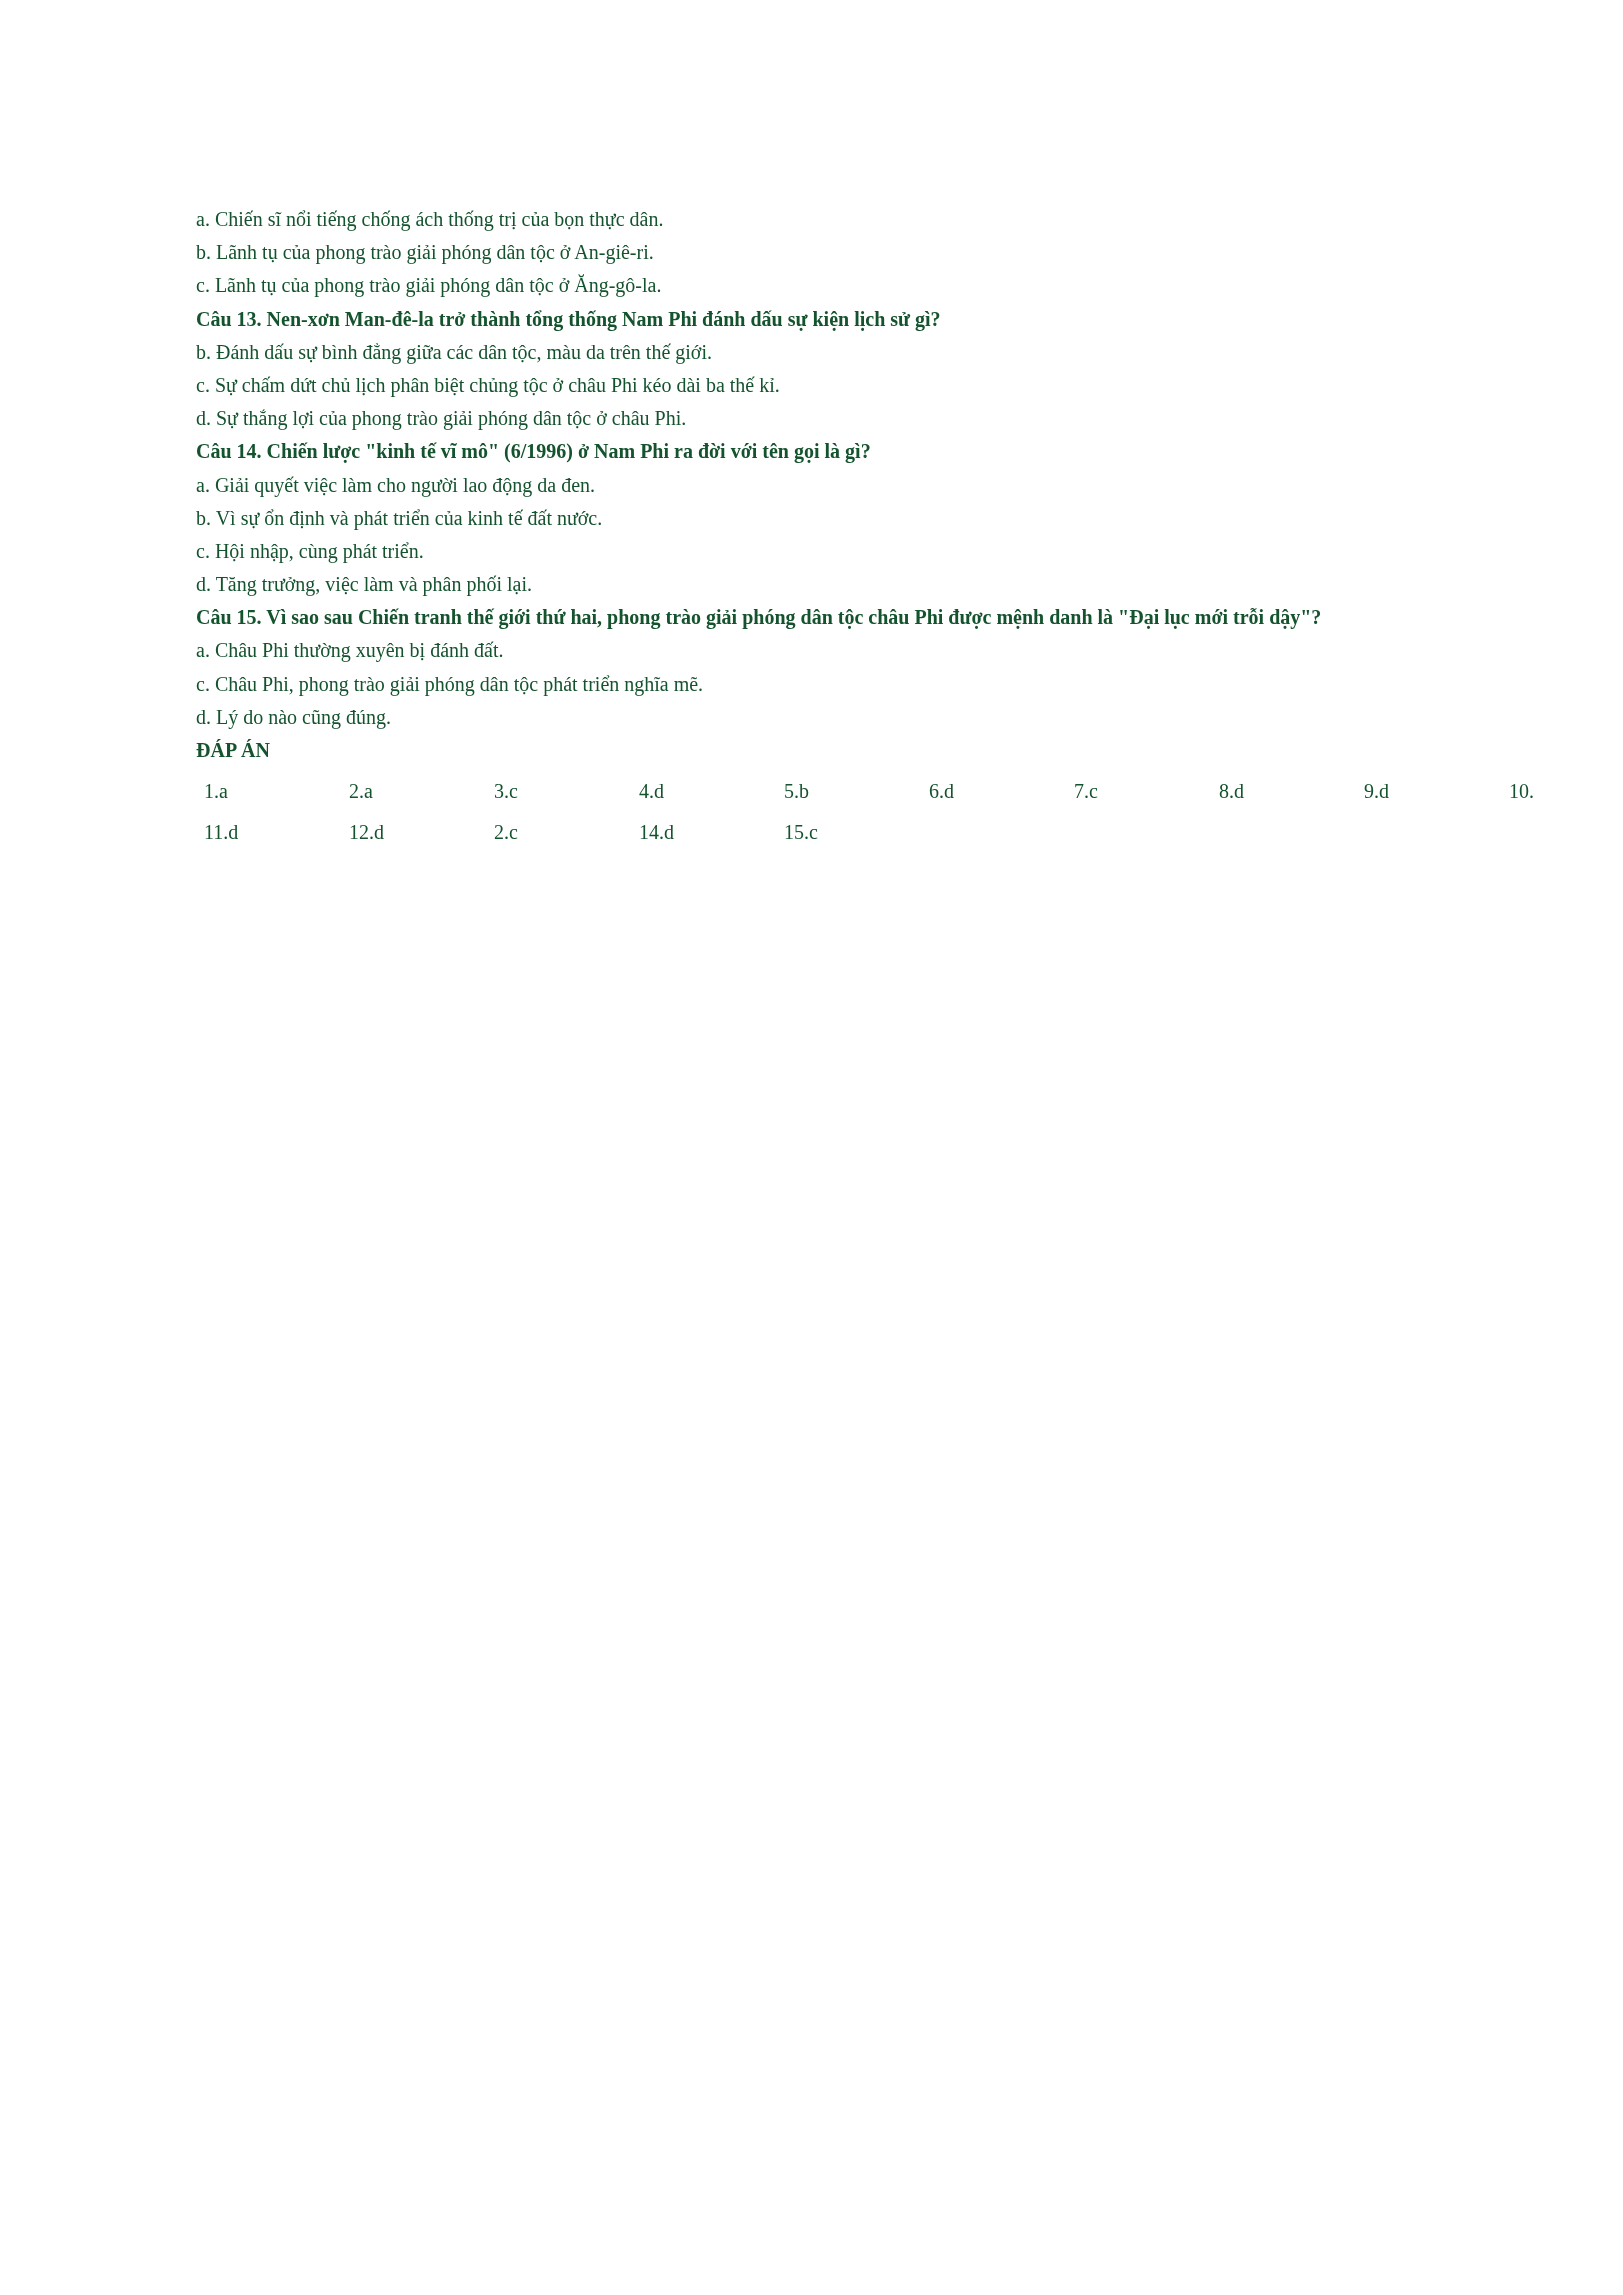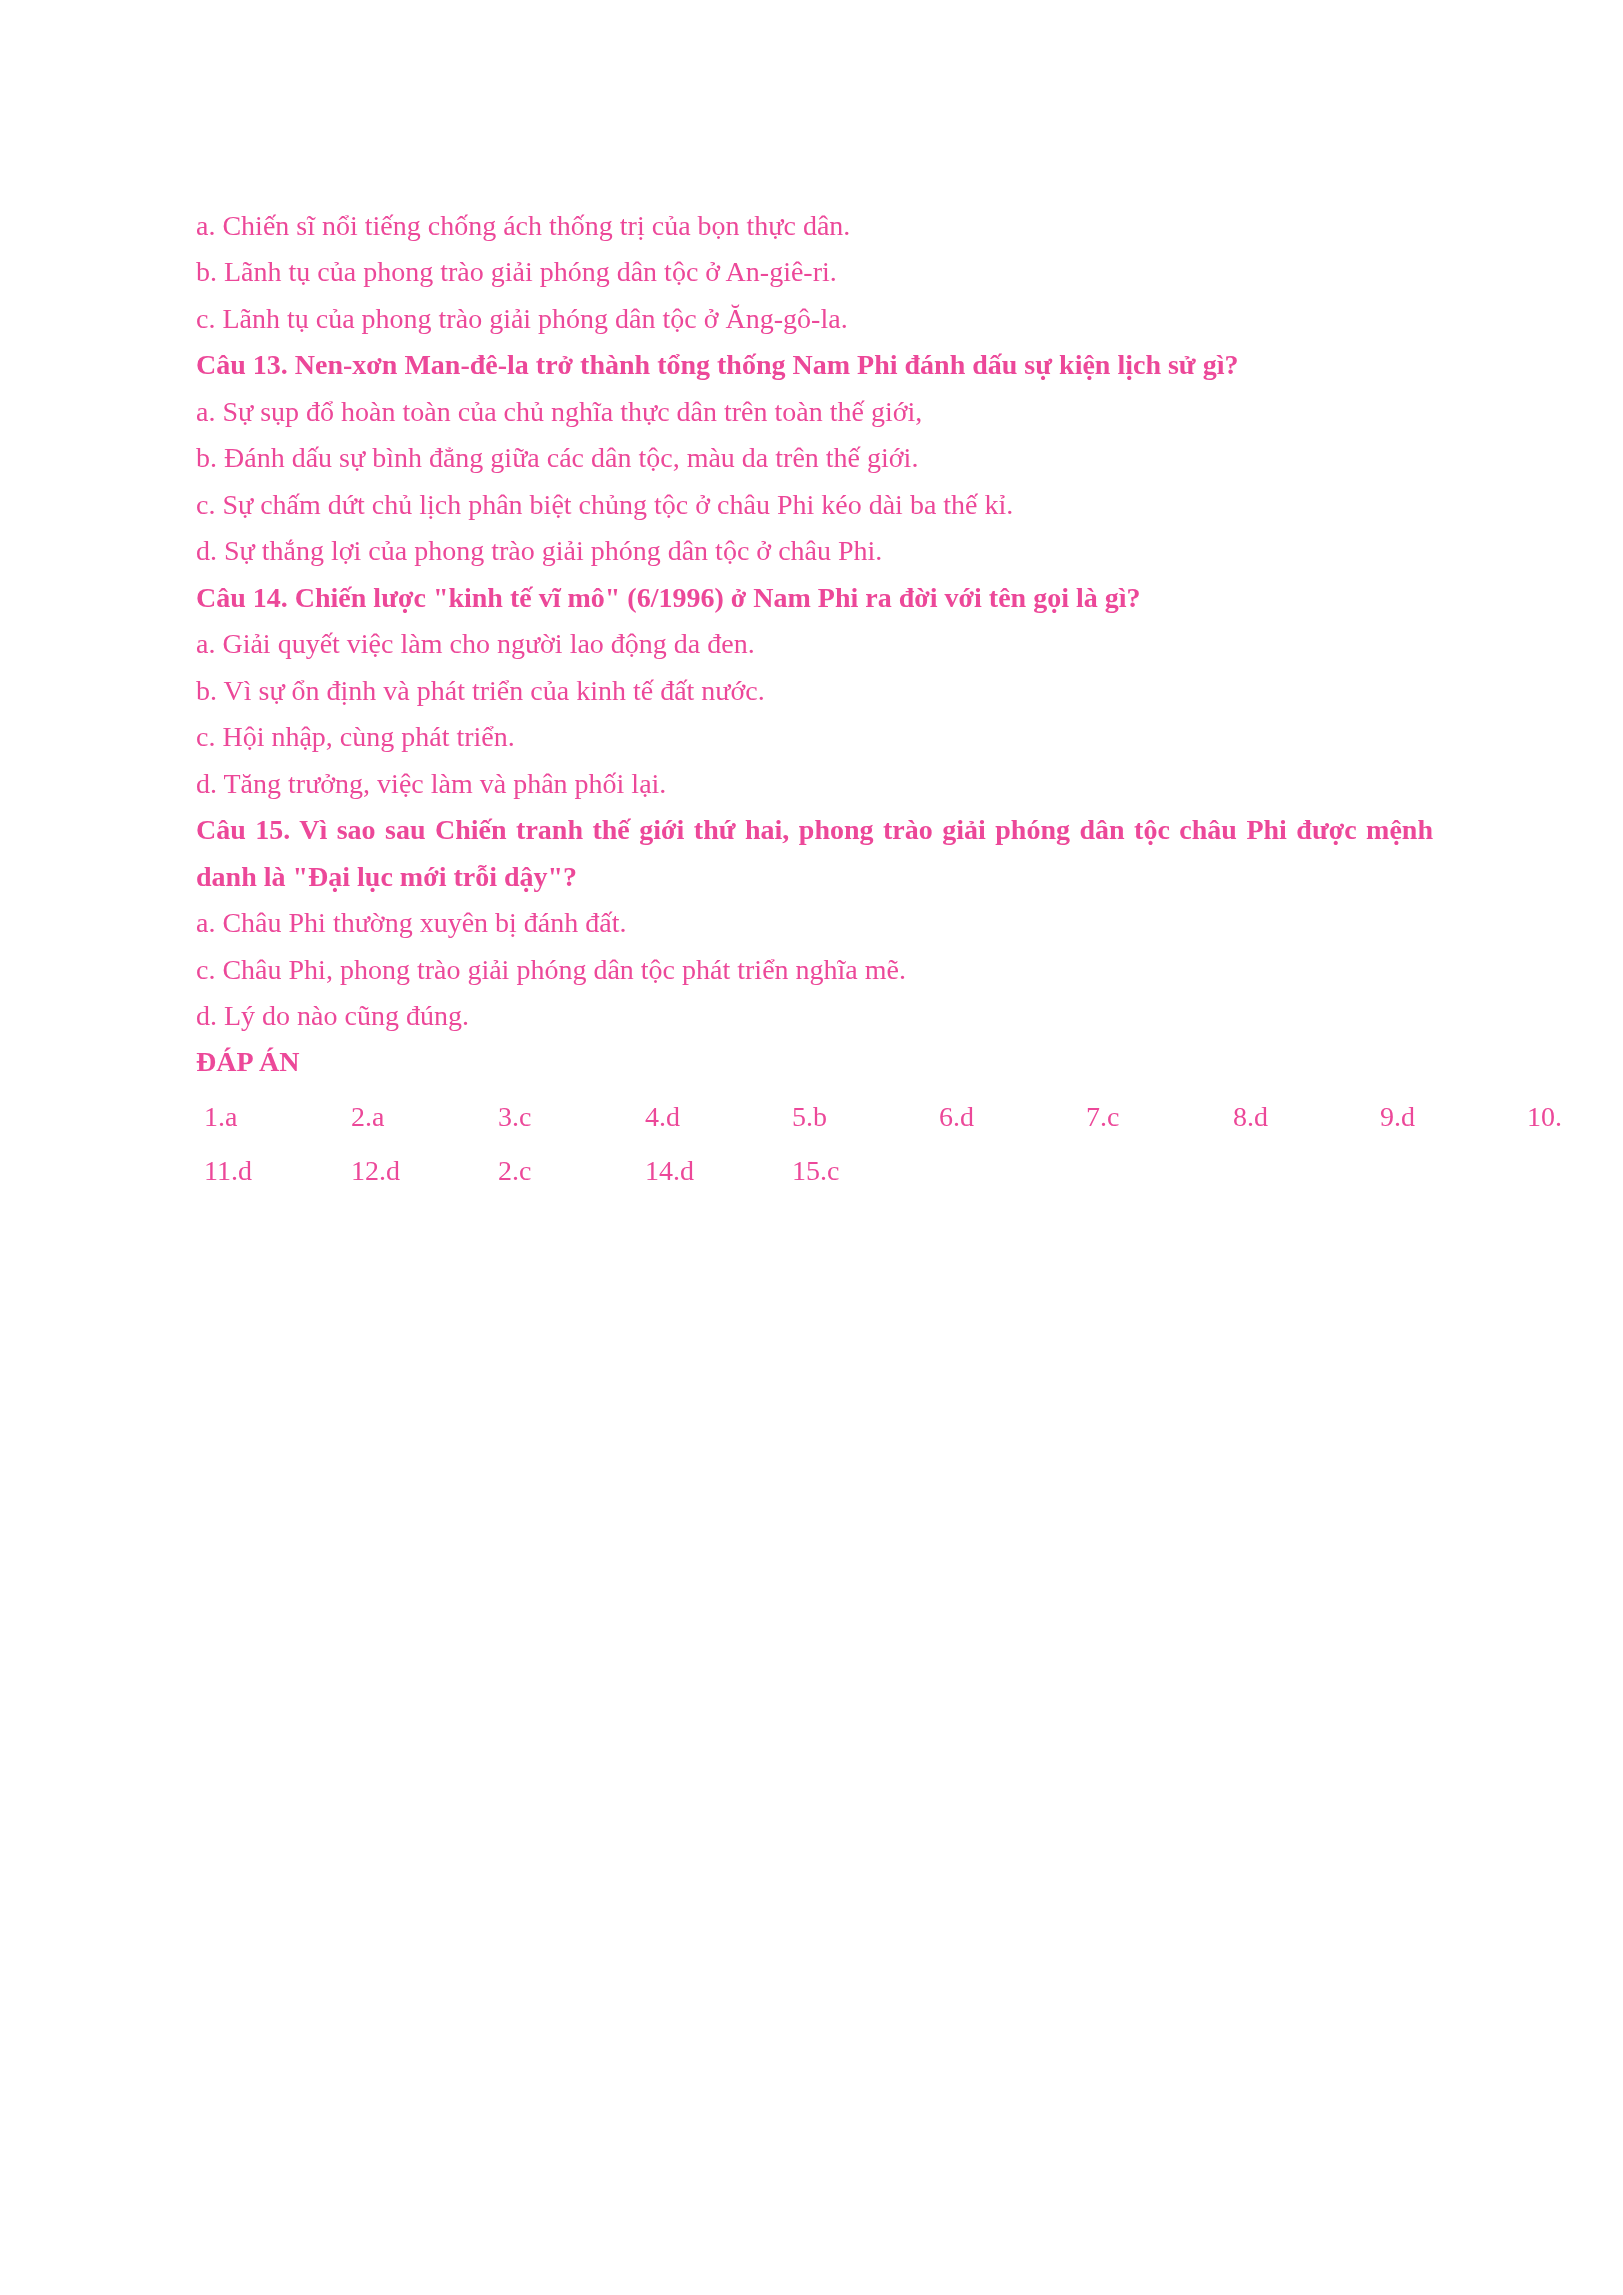--- a/index.html
+++ b/index.html
@@ -8,22 +8,22 @@
     background: #ffffff;
   }
   .page {
     position: relative;
     width: 1623px;
     height: 2295px;
     background: #ffffff;
     box-sizing: border-box;
     padding: 203px 190px 0 196px;
     font-family: "Liberation Serif", "DejaVu Serif", serif;
-    font-size: 28px;
-    color: #ec4899;
+    font-size: 20px;
+    color: #14532d;
     overflow: hidden;
   }
   .line {
     margin: 0;
     line-height: 1.66;
     text-align: justify;
     font-weight: normal;
   }
   .line.bold {
     font-weight: bold;
@@ -44,21 +44,20 @@
 </head>
 <body>
 
 <div class="page">
 
   <p class="line">a. Chiến sĩ nổi tiếng chống ách thống trị của bọn thực dân.</p>
   <p class="line">b. Lãnh tụ của phong trào giải phóng dân tộc ở An-giê-ri.</p>
   <p class="line">c. Lãnh tụ của phong trào giải phóng dân tộc ở Ăng-gô-la.</p>
 
   <p class="line bold">Câu 13. Nen-xơn Man-đê-la trở thành tổng thống Nam Phi đánh dấu sự kiện lịch sử gì?</p>
-  <p class="line">a. Sự sụp đổ hoàn toàn của chủ nghĩa thực dân trên toàn thế giới,</p>
   <p class="line">b. Đánh dấu sự bình đẳng giữa các dân tộc, màu da trên thế giới.</p>
   <p class="line">c. Sự chấm dứt chủ lịch phân biệt chủng tộc ở châu Phi kéo dài ba thế kỉ.</p>
   <p class="line">d. Sự thắng lợi của phong trào giải phóng dân tộc ở châu Phi.</p>
 
   <p class="line bold">Câu 14. Chiến lược "kinh tế vĩ mô" (6/1996) ở Nam Phi ra đời với tên gọi là gì?</p>
   <p class="line">a. Giải quyết việc làm cho người lao động da đen.</p>
   <p class="line">b. Vì sự ổn định và phát triển của kinh tế đất nước.</p>
   <p class="line">c. Hội nhập, cùng phát triển.</p>
   <p class="line">d. Tăng trưởng, việc làm và phân phối lại.</p>
 

